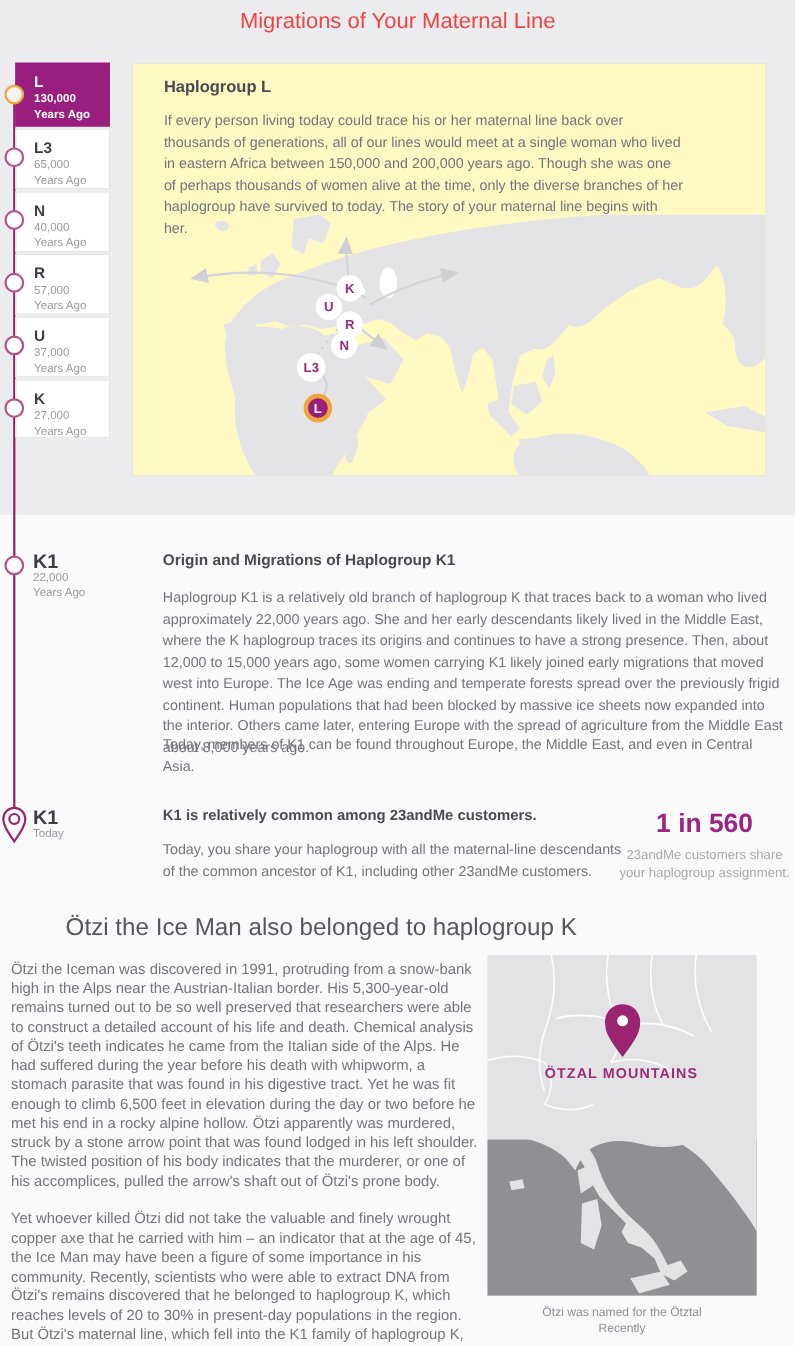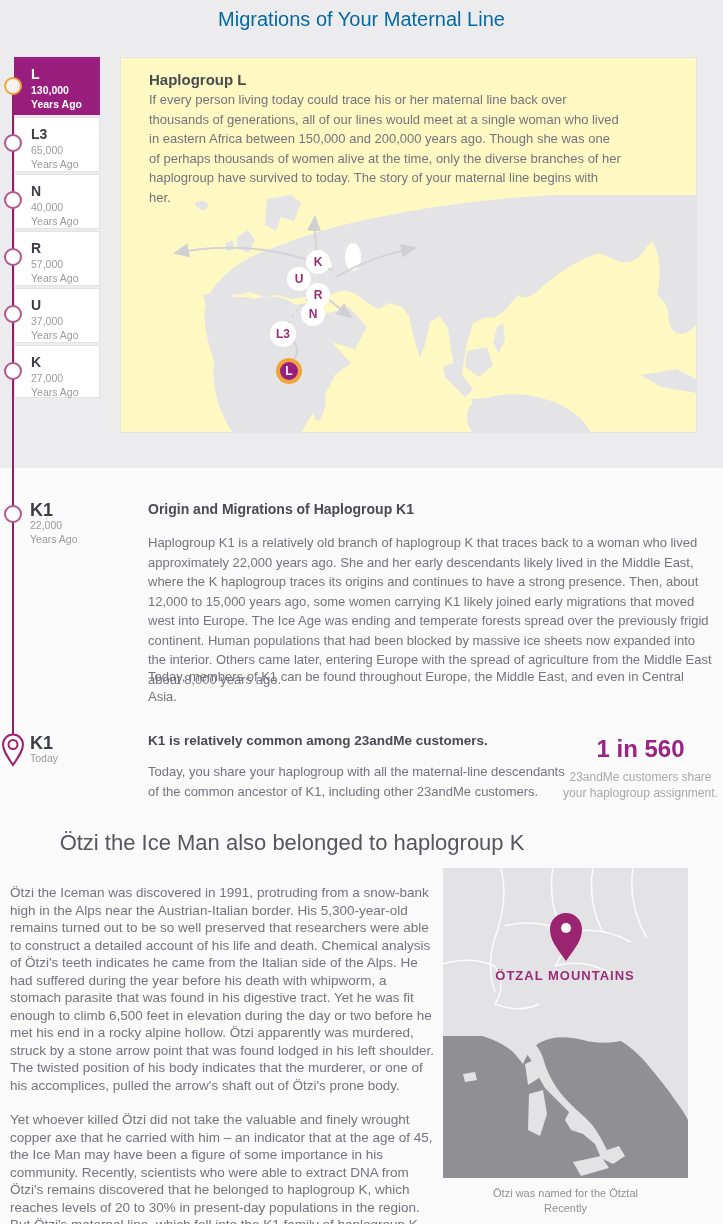--- a/index.html
+++ b/index.html
@@ -1,42 +1,42 @@
 <!DOCTYPE html>
 <html><head>
 <meta charset="utf-8">
 <style>
   html,body{margin:0;padding:0;background:#fafafa;}
   .page{position:relative;width:723px;height:1224px;background:#fafafa;font-family:"Liberation Sans",sans-serif;overflow:hidden;}
   .top-band{position:absolute;left:0;top:0;width:723px;height:468px;background:#ececee;}
-  .page-title{position:absolute;left:0;top:8px;width:723px;text-align:center;font-size:20px;font-weight:400;color:#0369a1;}
+  .page-title{position:absolute;left:0;top:8px;width:723px;text-align:center;font-size:20px;font-weight:400;color:#ef4444;}
   .tl-line{position:absolute;left:12px;top:86px;width:2px;height:649px;background:#8e2063;}
   .tl-item{position:absolute;left:14px;width:86px;background:#fff;border:1px solid #e3e3e6;box-sizing:border-box;padding:8px 0 0 16px;}
   .tl-item.active{background:#9a1e7e;border-color:#9a1e7e;}
   .tl-label{font-size:14px;font-weight:700;color:#3d3d46;line-height:17px;}
   .tl-years{font-size:10.5px;color:#9a9aa0;line-height:14px;}
   .tl-item.active .tl-label,.tl-item.active .tl-years{color:#fff;}
   .tl-item.active .tl-years{font-weight:700;}
   .tl-circle{position:absolute;left:4px;width:14px;height:14px;border-radius:50%;background:#fff;border:2px solid #b5538d;}
   .tl-circle.orange{border-color:#f0a43c;background:#f7f2ee;}
   .map-card{position:absolute;left:120px;top:57px;width:577px;height:376px;background:#fef9c3;border:1px solid #e3e3e6;box-sizing:border-box;}
   .card-heading{position:absolute;left:28px;top:13px;font-size:15px;font-weight:700;color:#4a4a52;}
-  .card-body{position:absolute;left:28px;top:32px;width:472px;font-size:13px;line-height:19.5px;color:#74747c;}
+  .card-body{position:absolute;left:28px;top:42px;width:472px;font-size:13px;line-height:19.5px;color:#74747c;}
   .world-map{position:absolute;left:0;top:137px;}
   .sec-label{position:absolute;left:30px;font-size:18px;font-weight:700;color:#3d3d46;}
   .sec-years{position:absolute;left:30px;font-size:10.5px;color:#9a9aa0;line-height:14px;}
   .sec-heading{position:absolute;left:148px;font-size:14px;font-weight:700;color:#4a4a52;}
   .sec-body{position:absolute;left:148px;width:565px;font-size:13px;line-height:19.5px;color:#74747c;}
   .today-pin{position:absolute;left:0px;top:732px;}
   .stat-block{position:absolute;left:563px;top:735px;width:155px;text-align:center;}
   .stat-value{font-size:24px;font-weight:700;color:#9a2384;}
   .stat-caption{margin-top:6px;font-size:12px;line-height:16px;color:#a8a8ae;}
   .otzi-heading{position:absolute;left:0;top:810px;width:584px;text-align:center;font-size:22px;font-weight:400;color:#56565e;margin-top:20px;}
   .otzi-col{position:absolute;left:10px;top:872px;width:424px;font-size:13.5px;line-height:17.5px;color:#74747c;}
-  .otzi-col p{margin:12px 0 17px 0;}
+  .otzi-col p{margin:0 0 17px 0;}
   .otzi-map{position:absolute;left:443px;top:868px;}
   .otzi-map-caption{position:absolute;left:443px;top:1186px;width:245px;text-align:center;font-size:11px;line-height:15px;color:#8f8f96;}
   .otzi-map-caption .inner{width:190px;margin:0 auto;}
 </style>
 </head>
 <body>
 
 <div class="page">
   <div class="top-band"></div>
 

